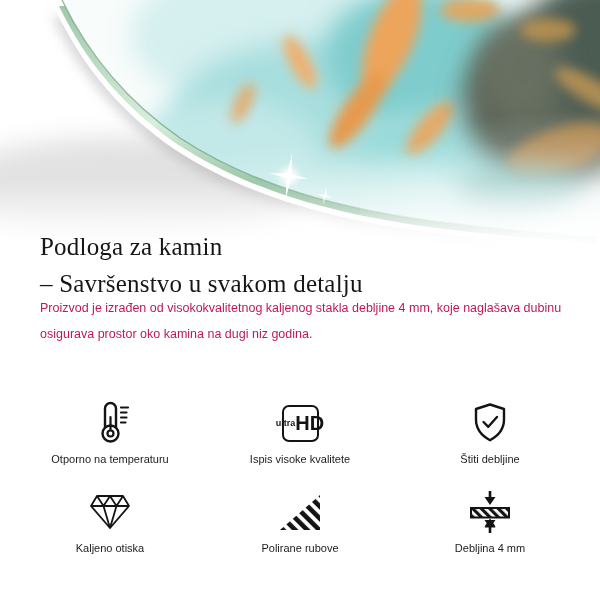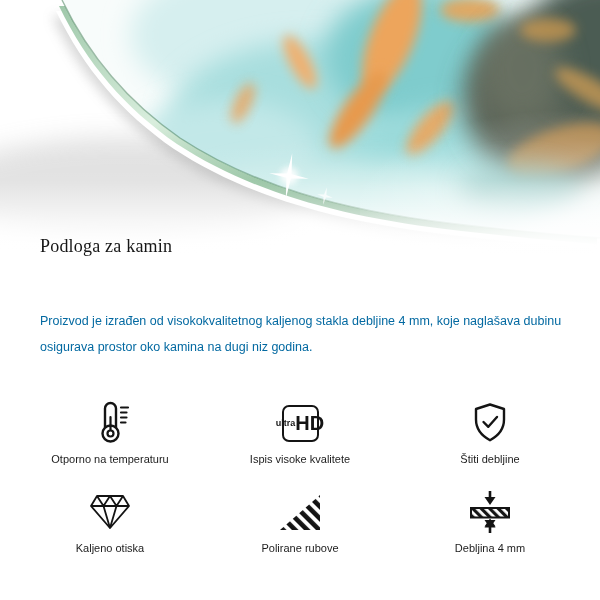--- a/index.html
+++ b/index.html
@@ -6,26 +6,26 @@
   .page{position:relative;width:600px;height:600px;background:#ffffff;overflow:hidden;
         font-family:"Liberation Sans",sans-serif;color:#1a1a1a;}
 
   
   .hero{position:absolute;top:0;left:0;width:600px;height:256px;}
   .hero svg{display:block;}
 
   
   .title{position:absolute;top:228px;left:40px;margin:0;
          font-family:"Liberation Serif",serif;font-weight:400;
-         font-size:18px;line-height:37px;color:#161616;letter-spacing:.2px;}
+         font-size:25px;line-height:37px;color:#161616;letter-spacing:.2px;}
   .title span{display:block;}
 
   
-  .description{position:absolute;top:308px;left:40px;width:556px;
-               font-size:12.5px;line-height:26px;color:#0369a1;}
+  .description{position:absolute;top:295px;left:40px;width:556px;
+               font-size:12.5px;line-height:26px;color:#be185d;}
   .description span{display:block;white-space:nowrap;}
 
   
   .features{position:absolute;top:399px;left:15px;width:570px;
             display:grid;grid-template-columns:repeat(3,1fr);row-gap:22px;}
   .feature{display:flex;flex-direction:column;align-items:center;}
   .icon-box{height:48px;display:flex;align-items:center;justify-content:center;}
   .feature-label{margin-top:5px;font-size:11px;color:#1c1c1c;line-height:14px;}
   .icon-stroke{stroke:#141414;fill:none;}
 
@@ -125,20 +125,21 @@
         </g>
         <g transform="translate(325,196) rotate(12)" opacity="0.75">
           <path d="M0,-9 L1.2,-1.2 L8,0 L1.2,1.2 L0,9 L-1.2,1.2 L-8,0 L-1.2,-1.2 Z" fill="#ffffff"></path>
         </g>
       </g>
     </svg>
   </div>
 
   <h1 class="title">
     <span>Podloga za kamin</span>
+    <span>– Savršenstvo u svakom detalju</span>
   </h1>
 
   <div class="description">
     <span>Proizvod je izrađen od visokokvalitetnog kaljenog stakla debljine 4 mm, koje naglašava dubinu</span>
     <span>osigurava prostor oko kamina na dugi niz godina.</span>
   </div>
 
   <div class="features">
 
     <div class="feature">

